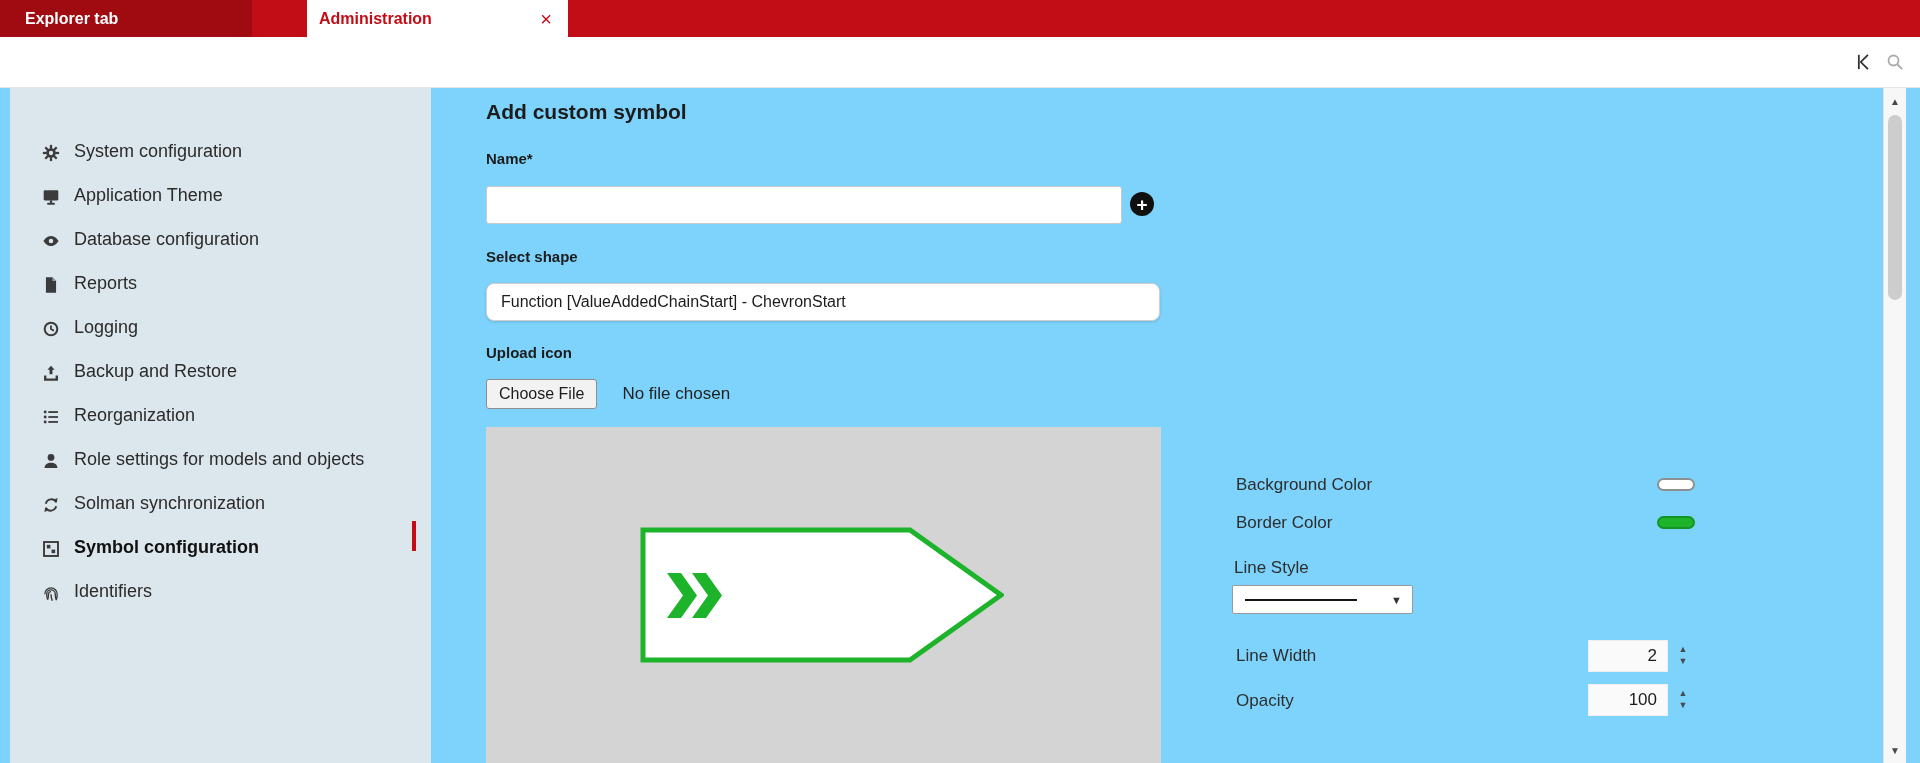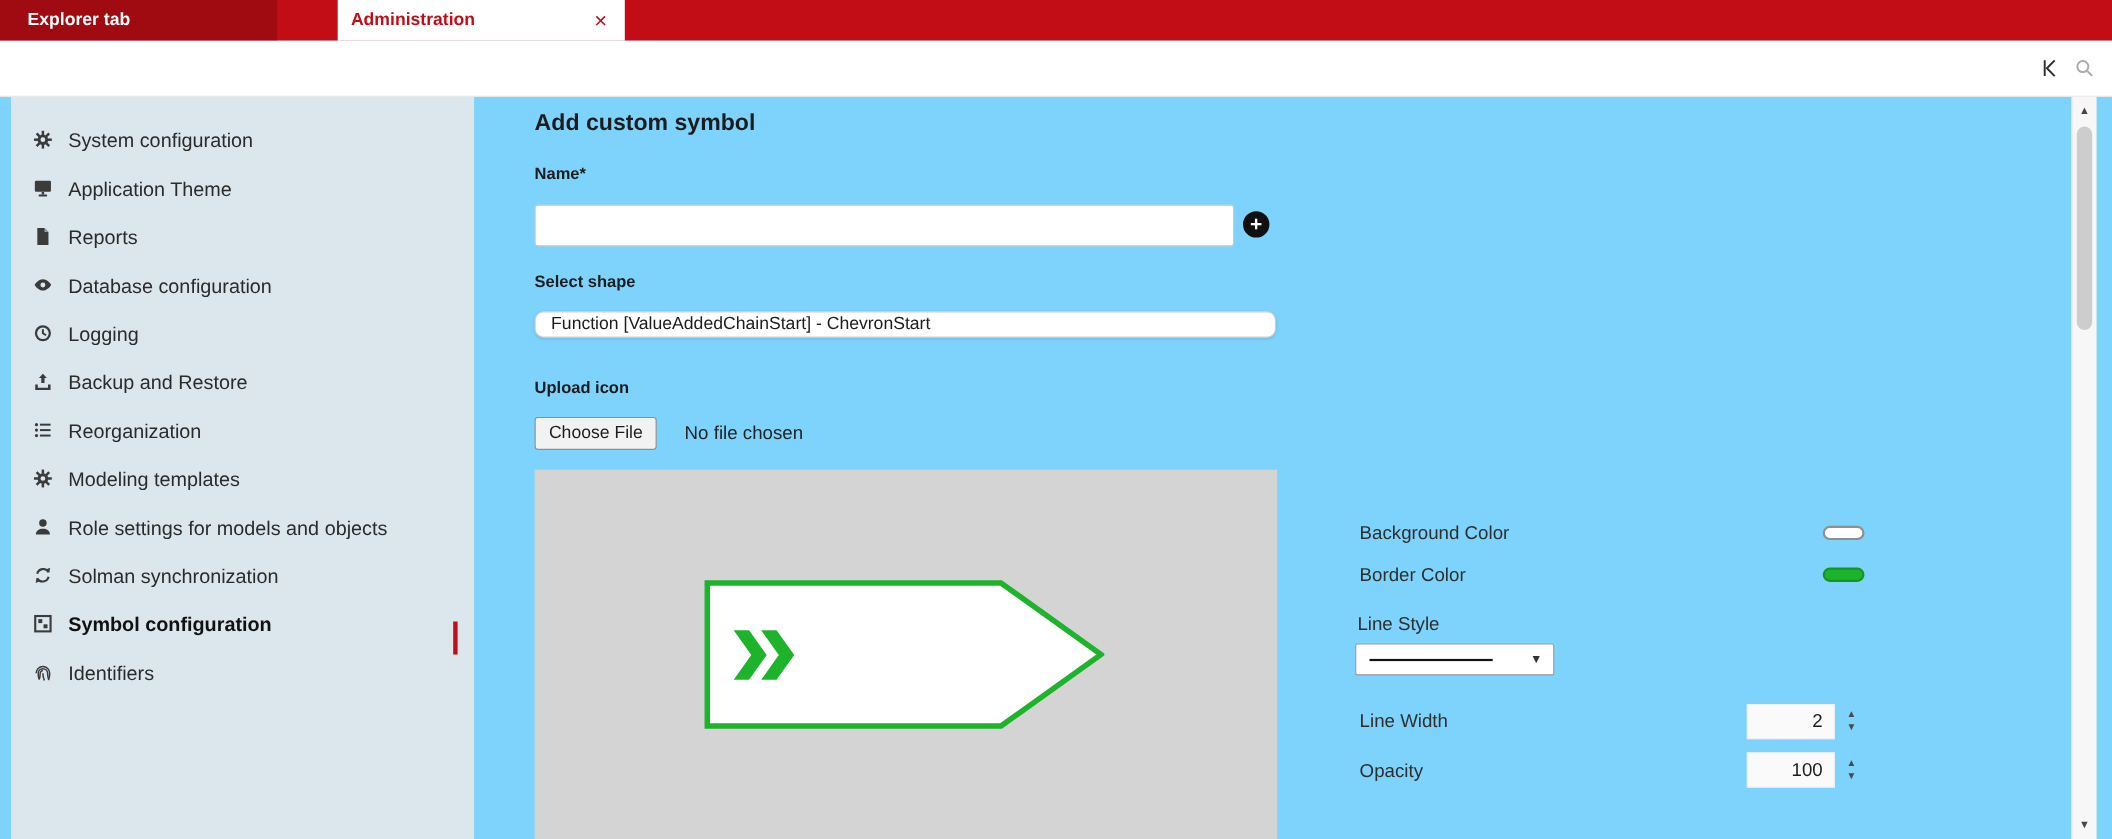--- a/index.html
+++ b/index.html
@@ -27,22 +27,22 @@
   .toolbar { position:absolute; top:37px; left:0; right:0; height:51px; background:#fff; border-bottom:1px solid #e6e6e6; }
   .tb-collapse { position:absolute; right:46px; top:14px; width:22px; height:22px; cursor:pointer; }
   .tb-search   { position:absolute; right:15px; top:15px; width:20px; height:20px; cursor:pointer; }
 
   
   .sidebar {
     position:absolute; left:10px; top:88px; width:421px; bottom:0;
     background:#dce6ed; padding-top:30px;
   }
   .side-item {
-    position:relative; height:44px; display:flex; align-items:flex-start; gap:14px;
-    padding-left:20px; font-size:18px; color:#2b2b2b; cursor:pointer; white-space:nowrap;
+    position:relative; height:44px; display:flex; align-items:flex-end; gap:14px;
+    padding-left:32px; font-size:18px; color:#2b2b2b; cursor:pointer; white-space:nowrap;
   }
   .side-item .icon { width:18px; height:18px; flex:0 0 18px; display:flex; align-items:center; }
   .side-item.selected { font-weight:bold; color:#111; }
   .sel-bar { position:absolute; right:15px; top:7px; width:4px; height:30px; background:#c30d16; }
 
   
   .page-title { position:absolute; left:486px; top:100px; font-size:21px; font-weight:bold; color:#1c1c1c;text-align:center; }
   .form-label { position:absolute; font-size:15px; font-weight:bold; color:#1c1c1c;text-align:right; }
   .lbl-name   { left:486px; top:150px; }
   .lbl-shape  { left:486px; top:248px; }
@@ -52,21 +52,21 @@
     position:absolute; left:486px; top:186px; width:636px; height:38px;
     border:1px solid #c9c9c9; border-radius:3px; font-size:16px; padding:0 10px;
     font-family:"Liberation Sans", sans-serif; outline:none; background:#fff;
   }
   .btn-plus {
     position:absolute; left:1130px; top:192px; width:24px; height:24px; border-radius:50%;
     background:#101010; color:#fff; display:flex; align-items:center; justify-content:center;
     font-size:19px; font-weight:bold; cursor:pointer; line-height:1;
   }
   .select-shape {
-    position:absolute; left:486px; top:283px; width:674px; height:24px; background:#fff;
+    position:absolute; left:486px; top:283px; width:674px; height:38px; background:#fff;
     border:1px solid #cfcfcf; border-radius:8px; box-shadow:0 1px 3px rgba(0,0,0,.14);
     font-size:16px; display:flex; align-items:center; padding:0 14px; color:#1c1c1c; cursor:pointer;
   }
   .file-row { position:absolute; left:486px; top:379px; display:flex; align-items:center; gap:25px; }
   .file-btn {
     border:1px solid #8d8d8d; background:#f2f2f2; border-radius:3px;
     padding:5px 12px; font-size:16px; color:#1c1c1c; cursor:pointer;
     font-family:"Liberation Sans", sans-serif;
   }
   .file-status { font-size:17px; color:#222; }
@@ -174,34 +174,34 @@
             <rect x="1.5" y="2" width="13" height="9" rx="1"></rect>
             <rect x="7" y="11" width="2" height="2.2"></rect>
             <rect x="4.5" y="13.2" width="7" height="1.6" rx="0.8"></rect>
           </svg>
         </span>
       <span>Application Theme</span>
     </div>
     <div class="side-item">
       <span class="icon">
           <svg width="18" height="18" viewBox="0 0 16 16">
+            <path d="M8 3.5C4.8 3.5 2.3 6.3 1.3 8c1 1.7 3.5 4.5 6.7 4.5s5.7-2.8 6.7-4.5c-1-1.7-3.5-4.5-6.7-4.5z" fill="#3b3b3b"></path>
+            <circle cx="8" cy="8" r="2" fill="#dce6ed"></circle>
+          </svg>
+        </span>
+      <span>Database configuration</span>
+    </div>
+    <div class="side-item">
+      <span class="icon">
+          <svg width="18" height="18" viewBox="0 0 16 16">
             <path d="M3.5 1.2h5.8l3.2 3.2v10.4H3.5z" fill="#3b3b3b"></path>
             <path d="M9.3 1.2l3.2 3.2H9.3z" fill="#8fa3ad"></path>
           </svg>
         </span>
       <span>Reports</span>
-    </div>
-    <div class="side-item">
-      <span class="icon">
-          <svg width="18" height="18" viewBox="0 0 16 16">
-            <path d="M8 3.5C4.8 3.5 2.3 6.3 1.3 8c1 1.7 3.5 4.5 6.7 4.5s5.7-2.8 6.7-4.5c-1-1.7-3.5-4.5-6.7-4.5z" fill="#3b3b3b"></path>
-            <circle cx="8" cy="8" r="2" fill="#dce6ed"></circle>
-          </svg>
-        </span>
-      <span>Database configuration</span>
     </div>
     <div class="side-item">
       <span class="icon">
           <svg width="18" height="18" viewBox="0 0 16 16" fill="none" stroke="#3b3b3b">
             <circle cx="8" cy="8" r="5.6" stroke-width="1.8"></circle>
             <path d="M8 4.8V8l2.6 1.6" stroke-width="1.6"></path>
           </svg>
         </span>
       <span>Logging</span>
     </div>
@@ -219,41 +219,20 @@
           <svg width="18" height="18" viewBox="0 0 16 16" fill="#3b3b3b">
             <circle cx="2.8" cy="3.6" r="1.3"></circle>
             <rect x="5.6" y="2.8" width="8.6" height="1.6"></rect>
             <circle cx="2.8" cy="8" r="1.3"></circle>
             <rect x="5.6" y="7.2" width="8.6" height="1.6"></rect>
             <circle cx="2.8" cy="12.4" r="1.3"></circle>
             <rect x="5.6" y="11.6" width="8.6" height="1.6"></rect>
           </svg>
         </span>
       <span>Reorganization</span>
-    </div>
-    <div class="side-item">
-      <span class="icon">
-          <svg width="18" height="18" viewBox="0 0 16 16">
-            <g fill="#3b3b3b">
-              <rect x="7" y="0.8" width="2" height="3.4"></rect>
-              <rect x="7" y="11.8" width="2" height="3.4"></rect>
-              <rect x="0.8" y="7" width="3.4" height="2"></rect>
-              <rect x="11.8" y="7" width="3.4" height="2"></rect>
-              <g transform="rotate(45 8 8)">
-                <rect x="7" y="0.8" width="2" height="3.4"></rect>
-                <rect x="7" y="11.8" width="2" height="3.4"></rect>
-                <rect x="0.8" y="7" width="3.4" height="2"></rect>
-                <rect x="11.8" y="7" width="3.4" height="2"></rect>
-              </g>
-              <circle cx="8" cy="8" r="4.3"></circle>
-            </g>
-            <circle cx="8" cy="8" r="1.9" fill="#dce6ed"></circle>
-          </svg>
-        </span>
-      <span>Modeling templates</span>
     </div>
     <div class="side-item">
       <span class="icon">
           <svg width="18" height="18" viewBox="0 0 16 16" fill="#3b3b3b">
             <circle cx="8" cy="4.8" r="3"></circle>
             <path d="M2.3 14.2c0-3.1 2.6-4.7 5.7-4.7s5.7 1.6 5.7 4.7z"></path>
           </svg>
         </span>
       <span>Role settings for models and objects</span>
     </div>

